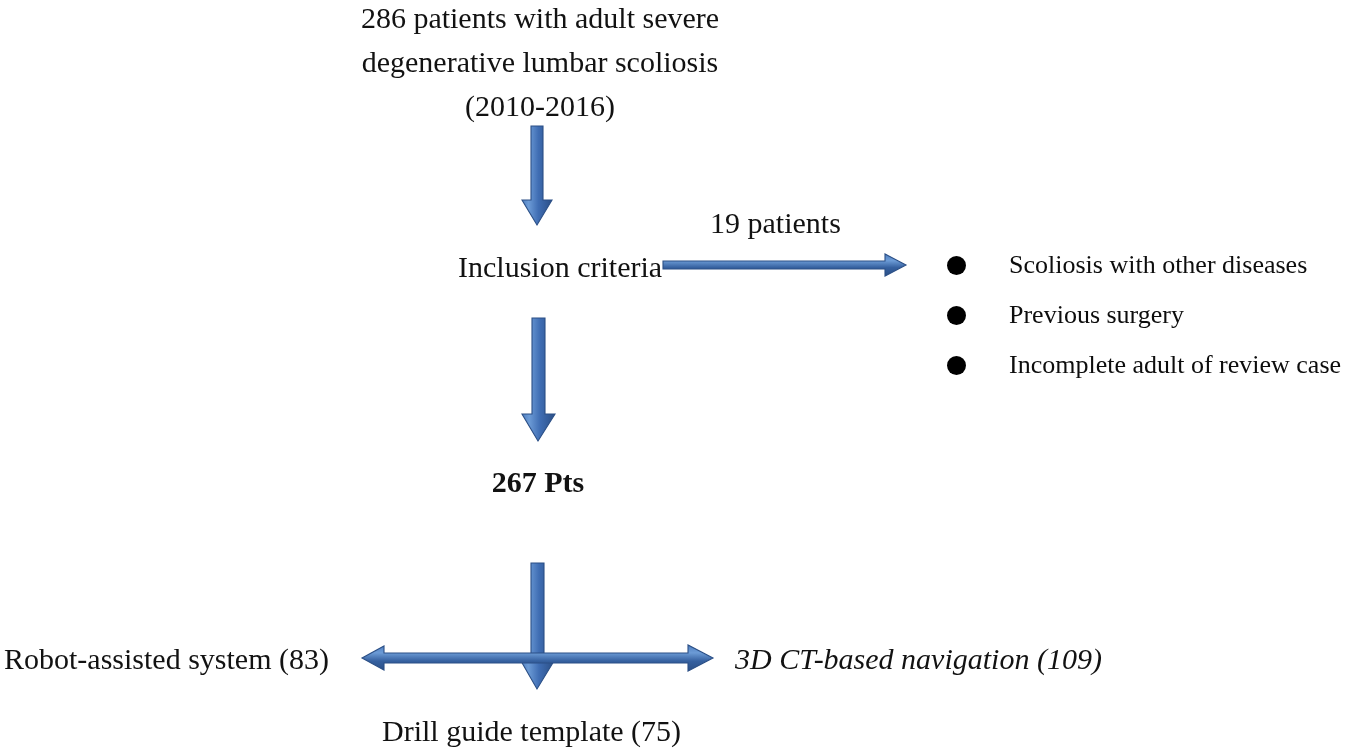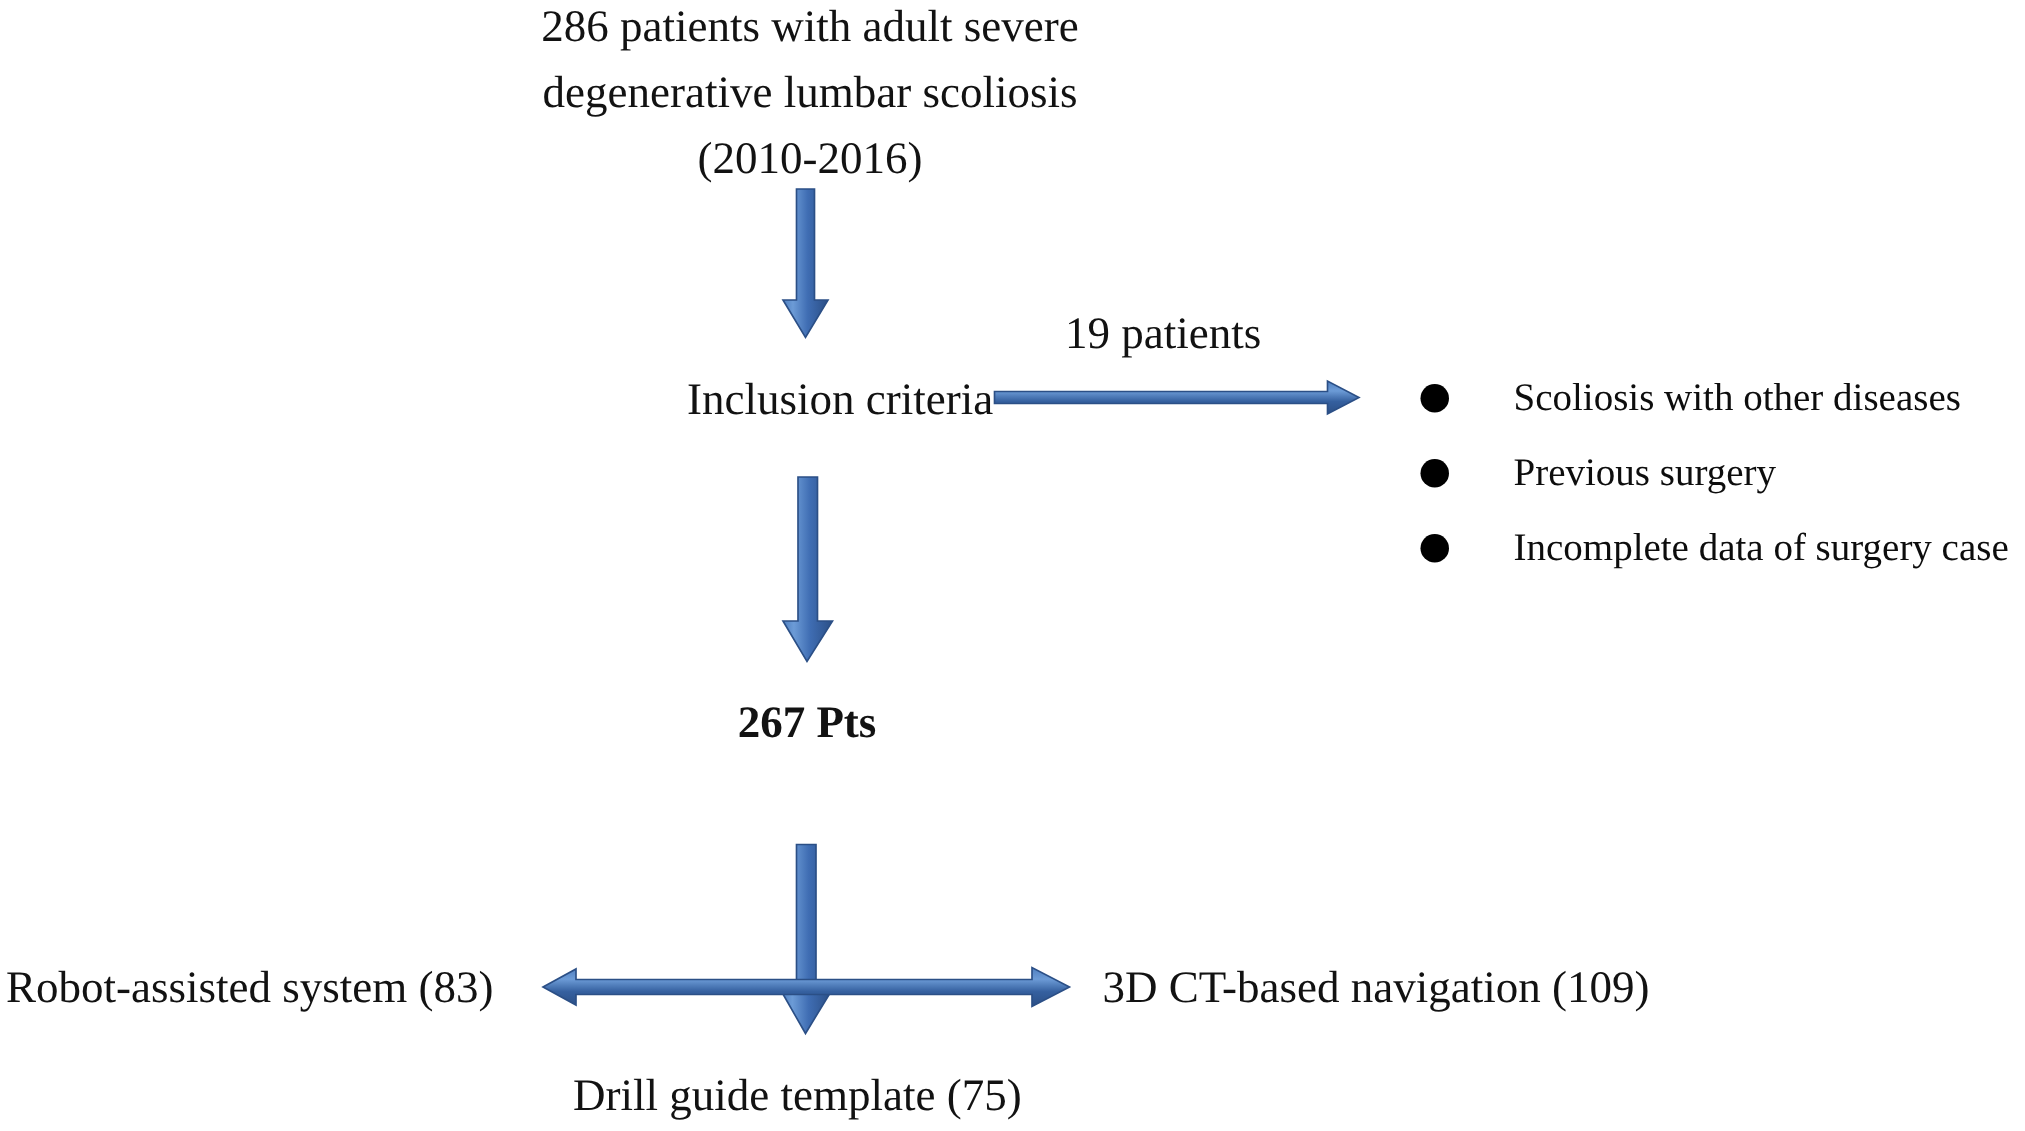--- a/index.html
+++ b/index.html
@@ -114,21 +114,21 @@
     <div class="bullet-row">
       <span class="bullet-dot"></span>
       <span class="bullet-text">Scoliosis with other diseases</span>
     </div>
     <div class="bullet-row">
       <span class="bullet-dot"></span>
       <span class="bullet-text">Previous surgery</span>
     </div>
     <div class="bullet-row">
       <span class="bullet-dot"></span>
-      <span class="bullet-text justify">Incomplete data of surgery case</span>
+      <span class="bullet-text justify">Incomplete adult of review case</span>
     </div>
   </div>
 
   <svg class="arrow-svg" style="left:517px; top:318px;" width="44" height="126" viewBox="0 0 44 126">
     <defs>
       <linearGradient id="gradVert2" x1="0" y1="0" x2="1" y2="0">
         <stop offset="0%" stop-color="#4F7FC0"></stop>
         <stop offset="22%" stop-color="#6C9BD6"></stop>
         <stop offset="55%" stop-color="#3F6DB3"></stop>
         <stop offset="100%" stop-color="#2B4F86"></stop>
@@ -162,17 +162,17 @@
         <stop offset="30%" stop-color="#6C9BD6"></stop>
         <stop offset="62%" stop-color="#35609F"></stop>
         <stop offset="100%" stop-color="#2B4F86"></stop>
       </linearGradient>
     </defs>
     <polygon points="4,17 26,5 26,12 330,12 330,4 355,17 330,30 330,22 26,22 26,29" fill="url(#gradHorz2)" stroke="#2B4F86" stroke-width="1.1"></polygon>
   </svg>
 
   <div class="txt" style="left:4px; top:637px;">Robot-assisted system (83)</div>
 
-  <div class="txt" style="left:735px; top:637px;">3D CT-based navigation (109)</div>
+  <div class="txt" style="left:735px; top:637px;font-style:italic;">3D CT-based navigation (109)</div>
 
   <div class="txt" style="left:382px; top:709px;text-align:right;">Drill guide template (75)</div>
 
 </div>
 
 </body></html>

